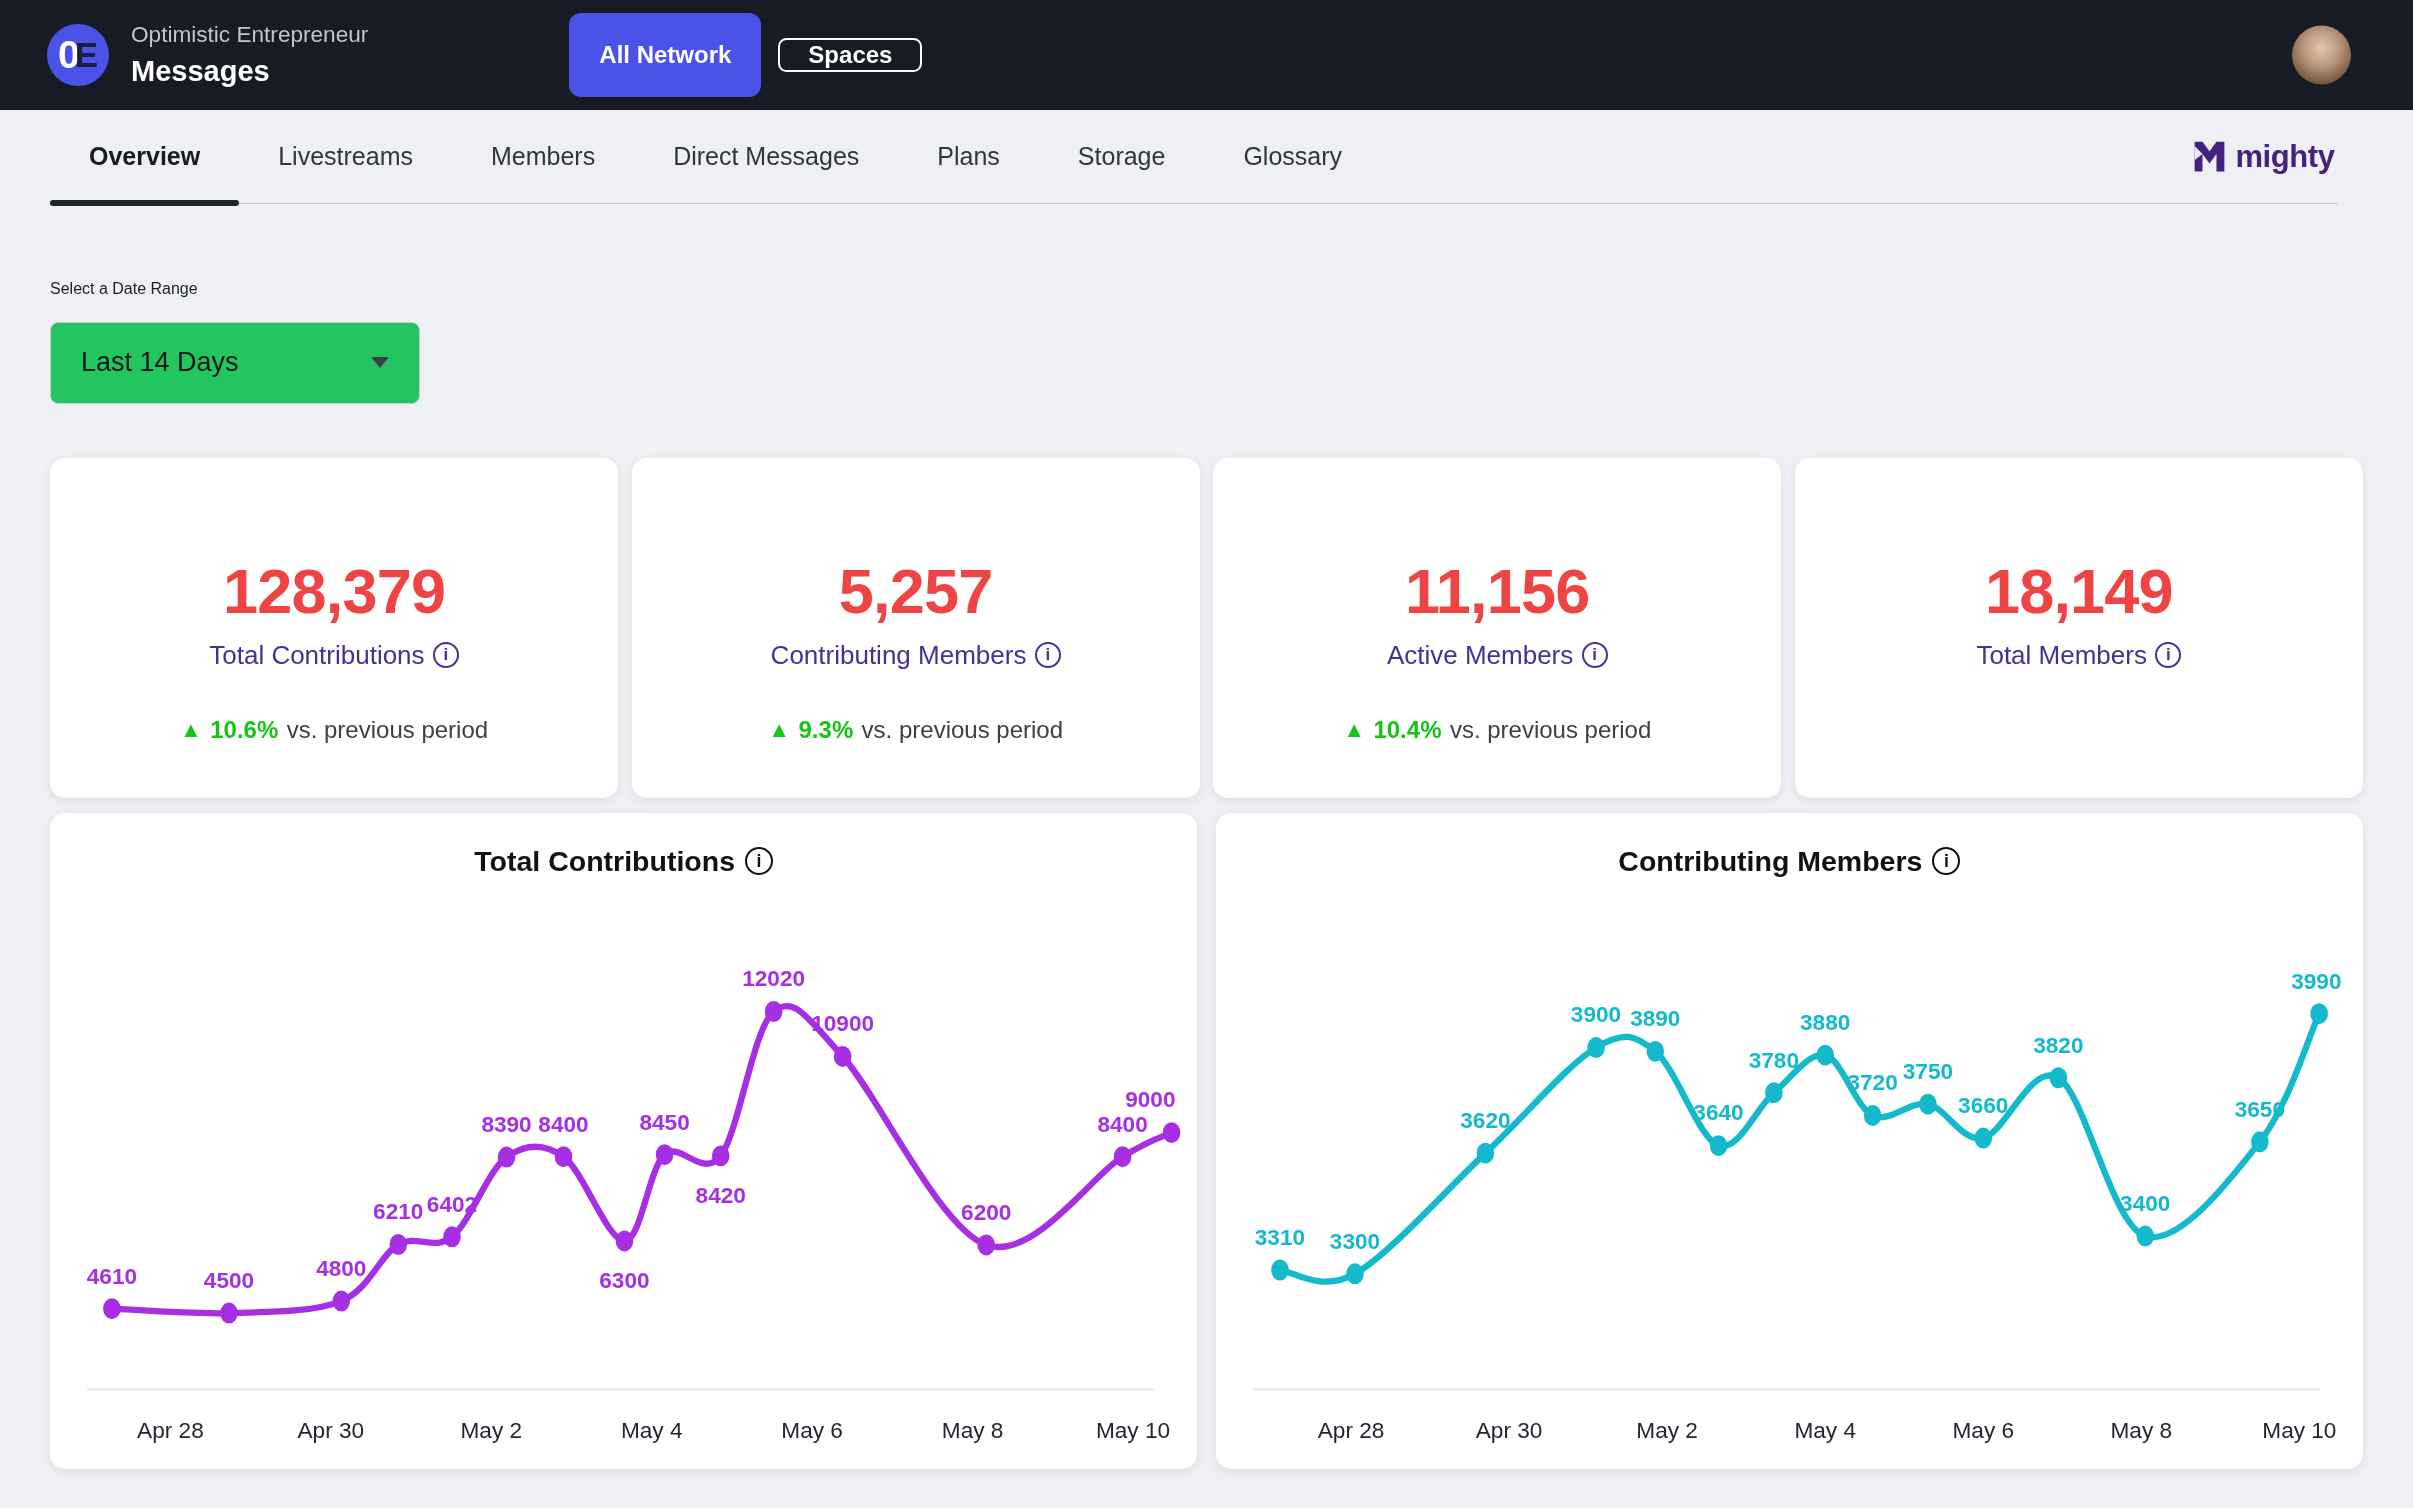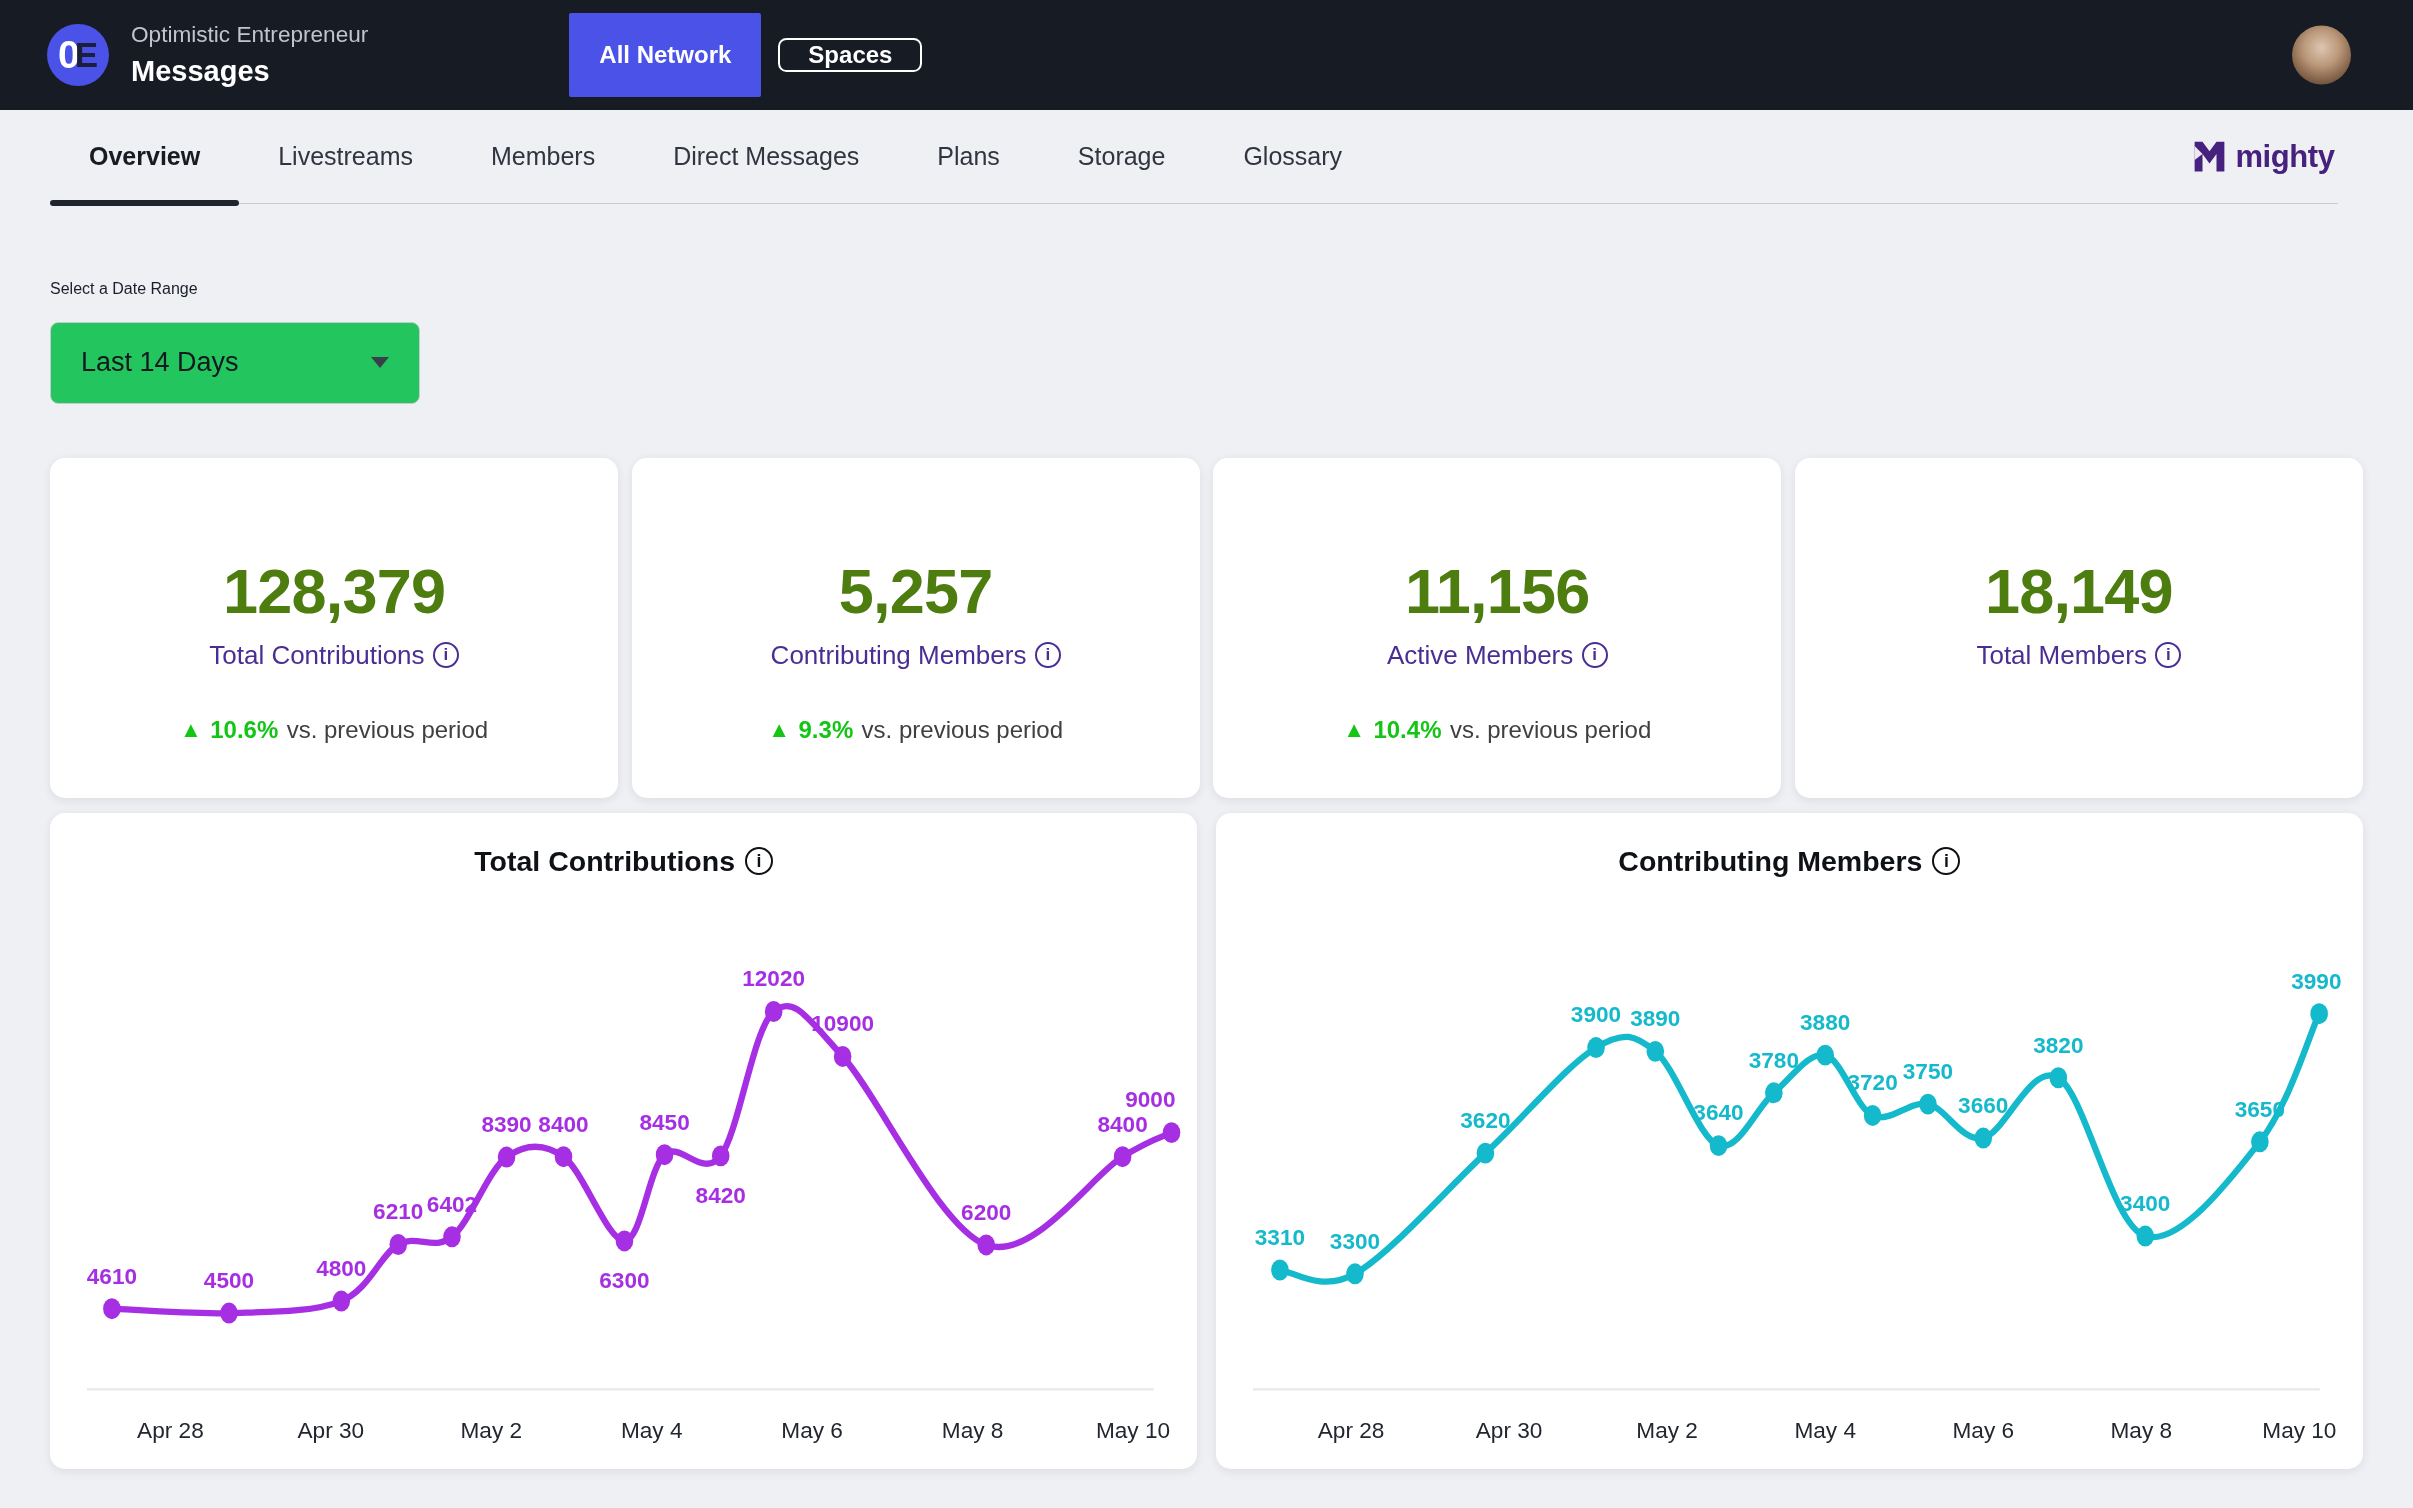--- a/index.html
+++ b/index.html
@@ -7,21 +7,21 @@
 
   
   .navbar { height:110px; background:#171B24; display:flex; align-items:center; padding:0 62px 0 47px; position:relative; }
   .logo-circle { width:62px; height:62px; border-radius:50%; background:#4A52E8; display:flex; align-items:center; justify-content:center; flex:0 0 auto; }
   .logo-circle .z { color:#FFFFFF; font-size:39px; font-weight:700; letter-spacing:-1.7px; }
   .logo-circle .e { color:#1A1F3D; font-size:35px; font-weight:700; margin-left:-3.4px; }
   .app-titles { margin-left:22px; display:flex; flex-direction:column; gap:7px; }
   .app-name { color:#C0C4CC; font-size:22.6px; font-weight:400; }
   .app-subtitle { color:#FFFFFF; font-size:29px; font-weight:700; }
   .nav-buttons { display:flex; align-items:center; gap:17px; margin-left:201px; }
-  .btn-primary { background:#4A52E8; color:#FFF; font-size:24px; font-weight:700; border:none; border-radius:2px; padding:28px 30px; cursor:pointer; font-family:inherit; }
+  .btn-primary { background:#4A52E8; color:#FFF; font-size:24px; font-weight:700; border:none; border-radius:12px; padding:28px 30px; cursor:pointer; font-family:inherit; }
   .btn-outline { background:transparent; color:#FFF; font-size:24px; font-weight:700; border:2.5px solid #FFFFFF; border-radius:8.4px; padding:1px 28px; cursor:pointer; font-family:inherit; }
   .avatar { position:absolute; right:62px; top:50%; transform:translateY(-50%); width:59px; height:59px; border-radius:50%;
             background:radial-gradient(circle at 50% 38%, #DCC7B2 0%, #BB9879 38%, #7E5D45 72%, #463428 100%); }
 
   
   .tabbar { position:relative; margin:0 75px 0 50px; height:94px; display:flex; align-items:stretch; border-bottom:1.7px solid #C9CBD2; padding-left:0; }
   .tab { position:relative; display:flex; align-items:center; padding:0 39px; font-size:25px; color:#30353F; cursor:pointer; }
   .tab.active { color:#171B22; font-weight:700; }
   .tab.active .tab-underline { position:absolute; left:0; right:0; bottom:-2.5px; height:5.9px; background:#20242E; border-radius:4.2px; }
   .brand { position:absolute; right:3.4px; top:50%; transform:translateY(-50%); display:flex; align-items:center; gap:8.4px; cursor:pointer; }
@@ -31,21 +31,21 @@
   
   .content { padding:0 50px; }
   .filter-label { margin-top:76px; font-size:16px; font-weight:500; color:#1A1F2B; }
   .dropdown { margin-top:23.5px; width:370px; height:82px; background:#22c55e; border:1.7px solid #C7CAD1; border-radius:8.4px; display:flex; align-items:center; padding:0 30px; position:relative; cursor:pointer; }
   .dropdown-value { font-size:27px; color:#14181F; }
   .caret { position:absolute; right:30px; width:0; height:0; border-left:9.2px solid transparent; border-right:9.2px solid transparent; border-top:11px solid #3A4049; }
 
   
   .stat-row { margin-top:54px; display:flex; gap:13.4px; }
   .stat-card { flex:1; height:340px; background:#FFF; border-radius:15px; box-shadow:0 2.5px 10px rgba(20,20,40,0.08); display:flex; flex-direction:column; align-items:center; }
-  .stat-value { margin-top:97px; font-size:63px; font-weight:700; color:#4d7c0f; letter-spacing:-0.8px; }
+  .stat-value { margin-top:97px; font-size:63px; font-weight:700; color:#ef4444; letter-spacing:-0.8px; }
   .stat-label-row { margin-top:13.4px; display:flex; align-items:center; gap:8.4px; color:#4B2E93; }
   .stat-label { font-size:26px; font-weight:500; }
   .info-icon { width:26px; height:26px; border:2.1px solid currentColor; border-radius:50%; display:inline-flex; align-items:center; justify-content:center; font-size:17px; font-weight:700; font-style:normal; }
   .stat-delta { margin-top:45px; display:flex; align-items:center; gap:8.4px; font-size:24px; }
   .delta-tri { color:#15C515; font-size:22px; }
   .delta-pct { color:#15C515; font-weight:600; }
   .delta-suffix { color:#404040; }
 
   
   .chart-row { margin-top:15px; display:flex; gap:18.4px; }

